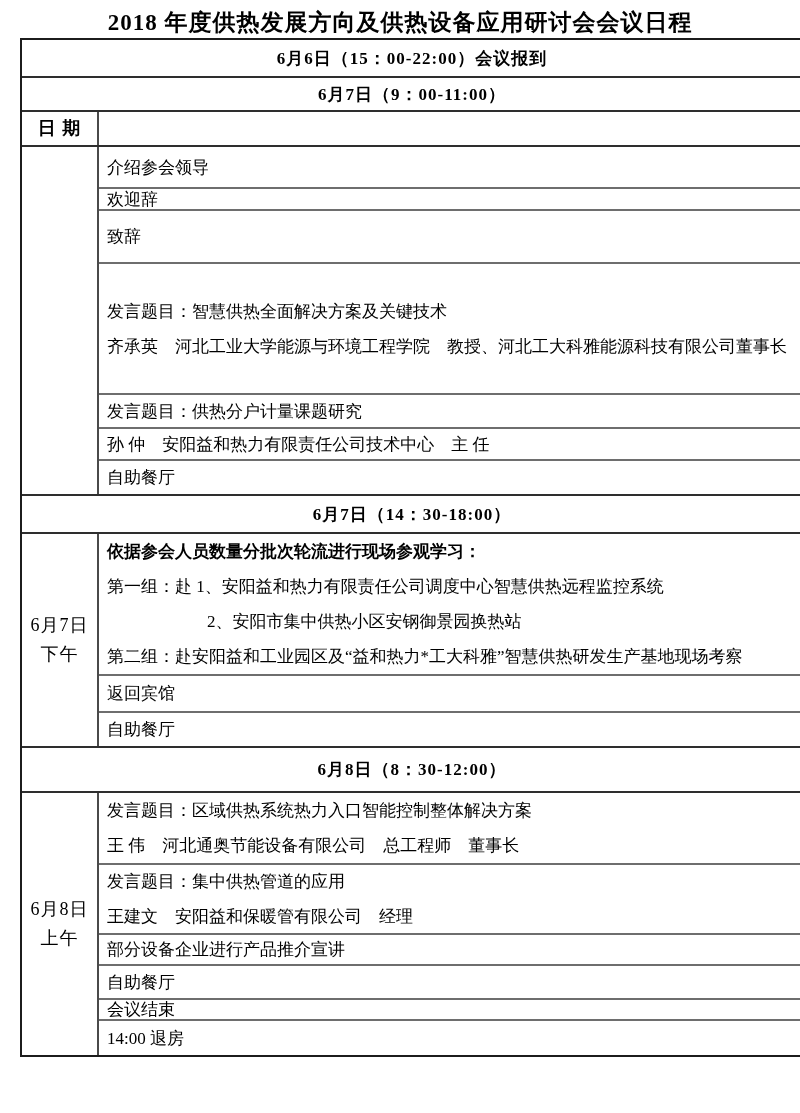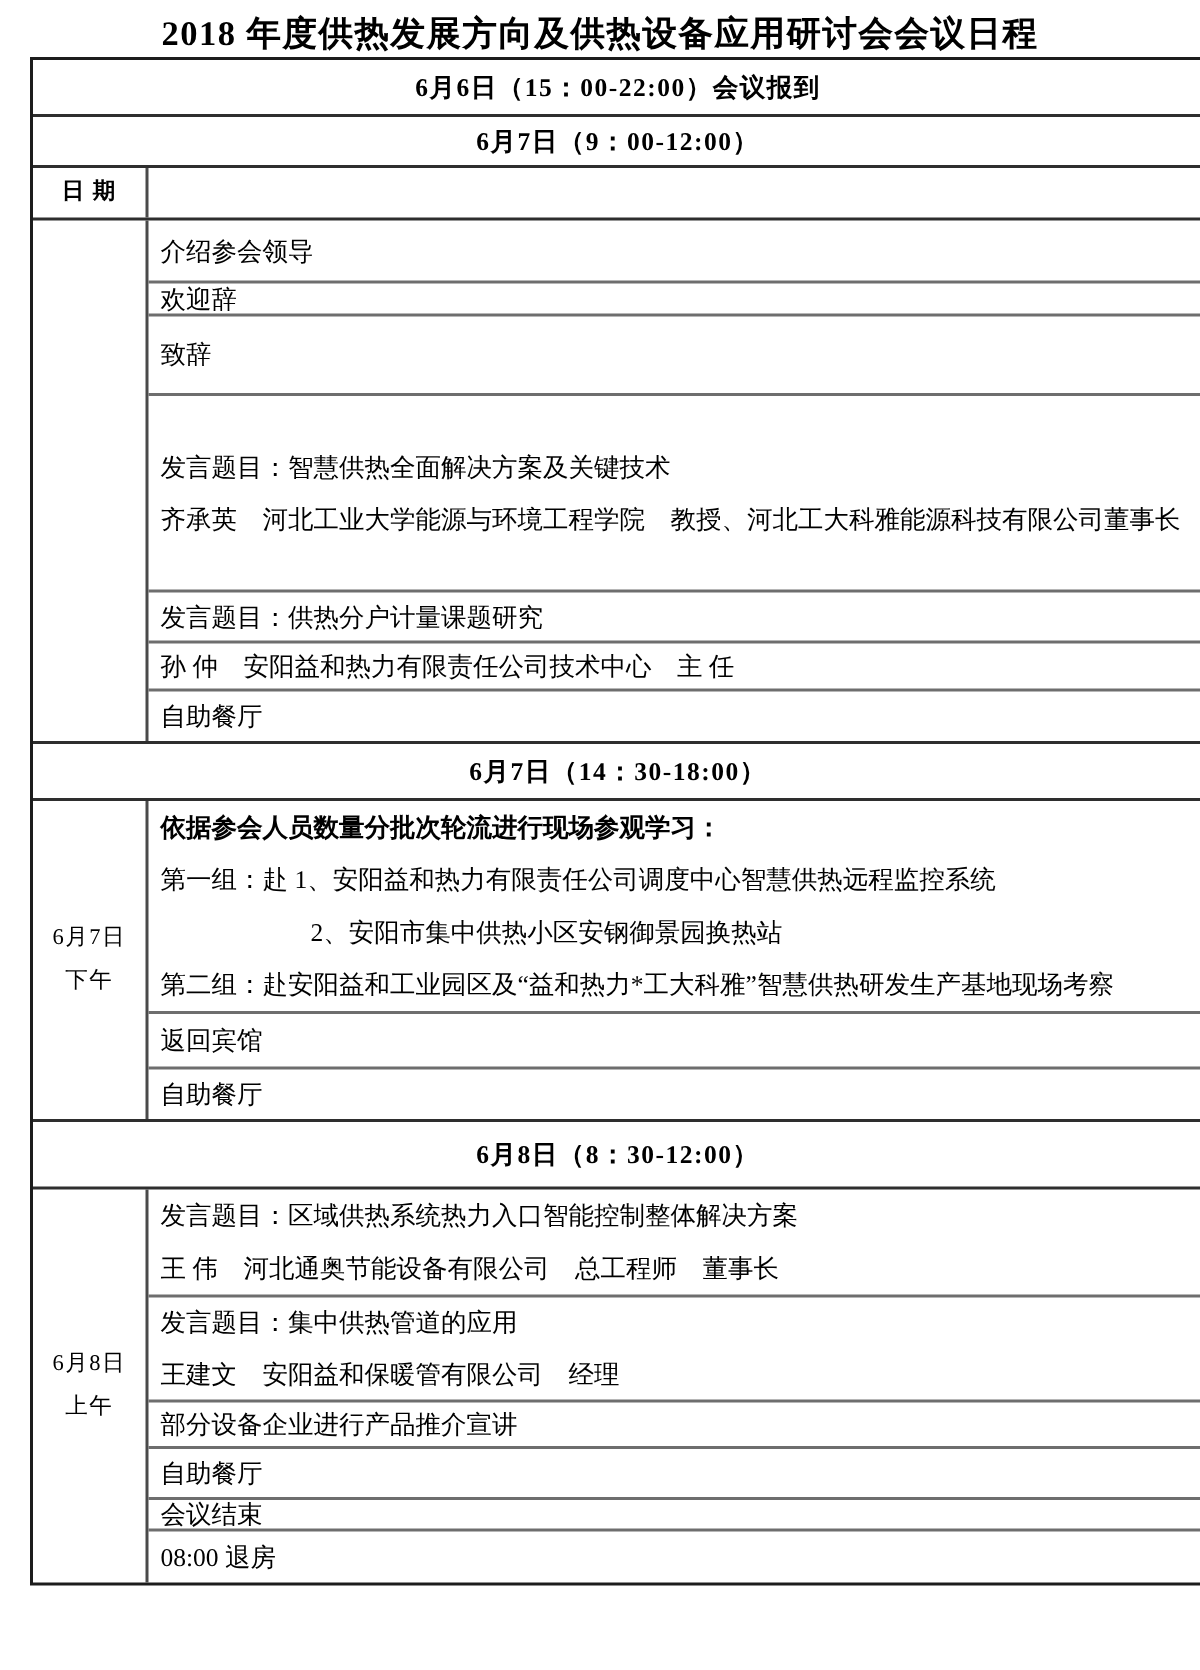--- a/index.html
+++ b/index.html
@@ -24,21 +24,21 @@
   .bt-gray{border-top:2px solid #6e6e6e;}
   .colhdr{
     box-sizing:border-box;display:flex;font-weight:bold;font-size:17px;
   }
   .colhdr .datecol{justify-content:center;}
   .section{display:flex;box-sizing:border-box;}
   .datecol{
     width:77px;box-sizing:border-box;flex:0 0 77px;
     border-right:2px solid #4a4a4a;
     display:flex;flex-direction:column;align-items:center;justify-content:center;
-    font-size:15px;line-height:29px;letter-spacing:1px;text-align:center;
+    font-size:18px;line-height:29px;letter-spacing:1px;text-align:center;
   }
   .rows{flex:1;display:flex;flex-direction:column;min-width:0;}
   .cell{
     box-sizing:border-box;display:flex;flex-direction:column;justify-content:center;
     padding:2px 6px 2px 8px;font-size:17px;line-height:23px;
   }
   .cell p{margin:6px 0;}
   .cell .bold{font-weight:bold;}
   .indent{padding-left:100px;}
   .hdr-agenda{flex:1;display:flex;align-items:center;justify-content:center;}
@@ -49,21 +49,21 @@
 <div class="page">
   <h1 class="title">2018 年度供热发展方向及供热设备应用研讨会会议日程</h1>
 
   <div class="table">
 
     <div class="frow" style="height:36px">
       <span>6月6日（15：00-22:00）会议报到</span>
     </div>
 
     <div class="frow bt-dark" style="height:34px">
-      <span>6月7日（9：00-12:00）</span>
+      <span>6月7日（9：00-11:00）</span>
     </div>
 
     <div class="colhdr bt-dark" style="height:35px">
       <div class="datecol">日 期</div>
     </div>
 
     <div class="section bt-dark">
       <div class="datecol"></div>
       <div class="rows">
         <div class="cell" style="height:40px">
@@ -137,19 +137,19 @@
         <div class="cell bt-gray" style="height:31px">
             <p>部分设备企业进行产品推介宣讲</p>
           </div>
         <div class="cell bt-gray" style="height:34px">
             <p>自助餐厅</p>
           </div>
         <div class="cell bt-gray" style="height:21px">
             <p>会议结束</p>
           </div>
         <div class="cell bt-gray" style="height:36px">
-            <p>08:00 退房</p>
+            <p>14:00 退房</p>
           </div>
       </div>
     </div>
 
   </div>
 </div>
 
 </body></html>

